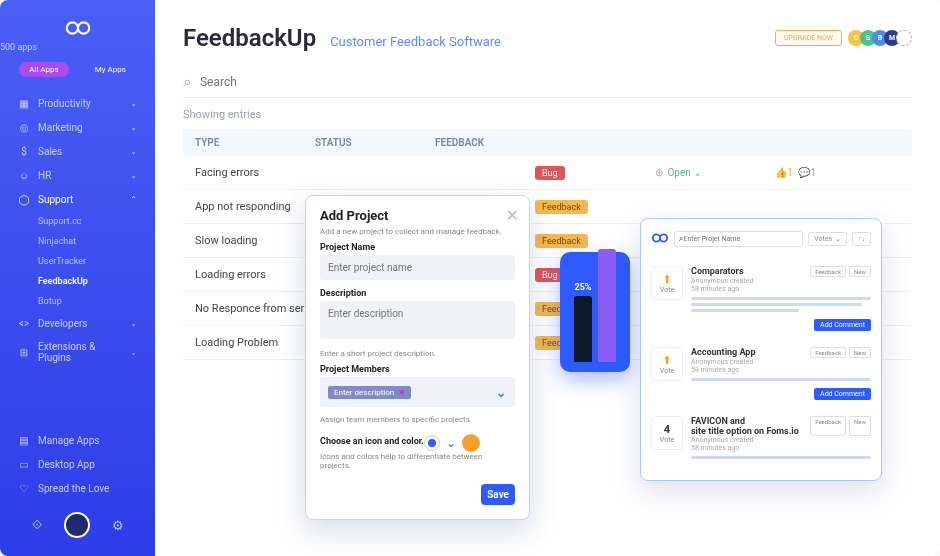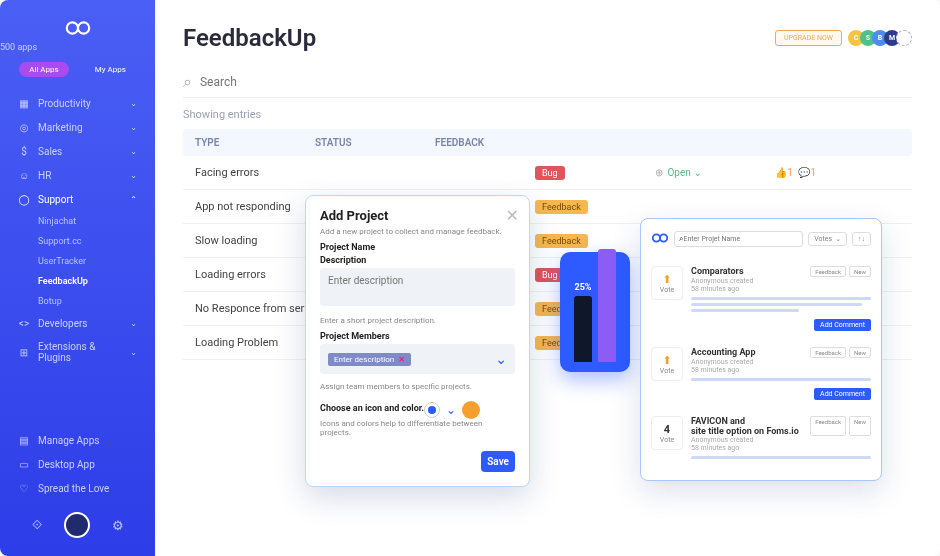--- a/index.html
+++ b/index.html
@@ -121,22 +121,22 @@
     <div class="nav-item">
         <span class="nav-ico">☺</span>
         <span class="nav-label">HR</span>
         <span class="nav-chev">⌄</span>
       </div>
     <div class="nav-item expanded">
         <span class="nav-ico">◯</span>
         <span class="nav-label">Support</span>
         <span class="nav-chev">⌃</span>
       </div>
+    <div class="sub-item">Support.cc</div>
     <div class="sub-item">Ninjachat</div>
-    <div class="sub-item">Support.cc</div>
     <div class="sub-item">UserTracker</div>
     <div class="sub-item active">FeedbackUp</div>
     <div class="sub-item">Botup</div>
     <div class="nav-item">
         <span class="nav-ico">&lt;&gt;</span>
         <span class="nav-label">Developers</span>
         <span class="nav-chev">⌄</span>
       </div>
     <div class="nav-item">
         <span class="nav-ico">⊞</span>
@@ -162,20 +162,21 @@
       <span class="fi">⟐</span>
       <span class="avatar"></span>
       <span class="fi">⚙</span>
     </div>
   </div>
 
   <div class="main">
     <div class="header">
       <div class="title-wrap">
         <div class="h1">FeedbackUp</div>
+        <div class="subtitle">Customer Feedback Software</div>
       </div>
       <div class="header-right">
         <div class="upgrade-btn">UPGRADE NOW</div>
         <div class="av-group">
           <span style="background:#f5c542">C</span>
           <span style="background:#4cc28a">S</span>
           <span style="background:#4c8cf0">B</span>
           <span style="background:#2d3b8c">M</span>
           <span style="background:#fff;border:1px dashed #aac;"></span>
         </div>
@@ -221,20 +222,21 @@
         <div class="col-type"><span class="badge feedback">Feedback</span></div>
       </div>
   </div>
 </div>
 
 <div class="modal">
   <span class="close">✕</span>
   <h3>Add Project</h3>
   <div class="hint">Add a new project to collect and manage feedback.</div>
   <label>Project Name</label>
+  <input placeholder="Enter project name" style="">
   <label>Description</label>
   <textarea placeholder="Enter description" style=""></textarea>
   <div class="hint">Enter a short project description.</div>
   <label>Project Members</label>
   <div class="select">
     <span class="chip">
         <span>Enter description</span>
         <span class="x">✕</span>
       </span>
     <span style="color:#2d5bff;font-size:14px">⌄</span>

